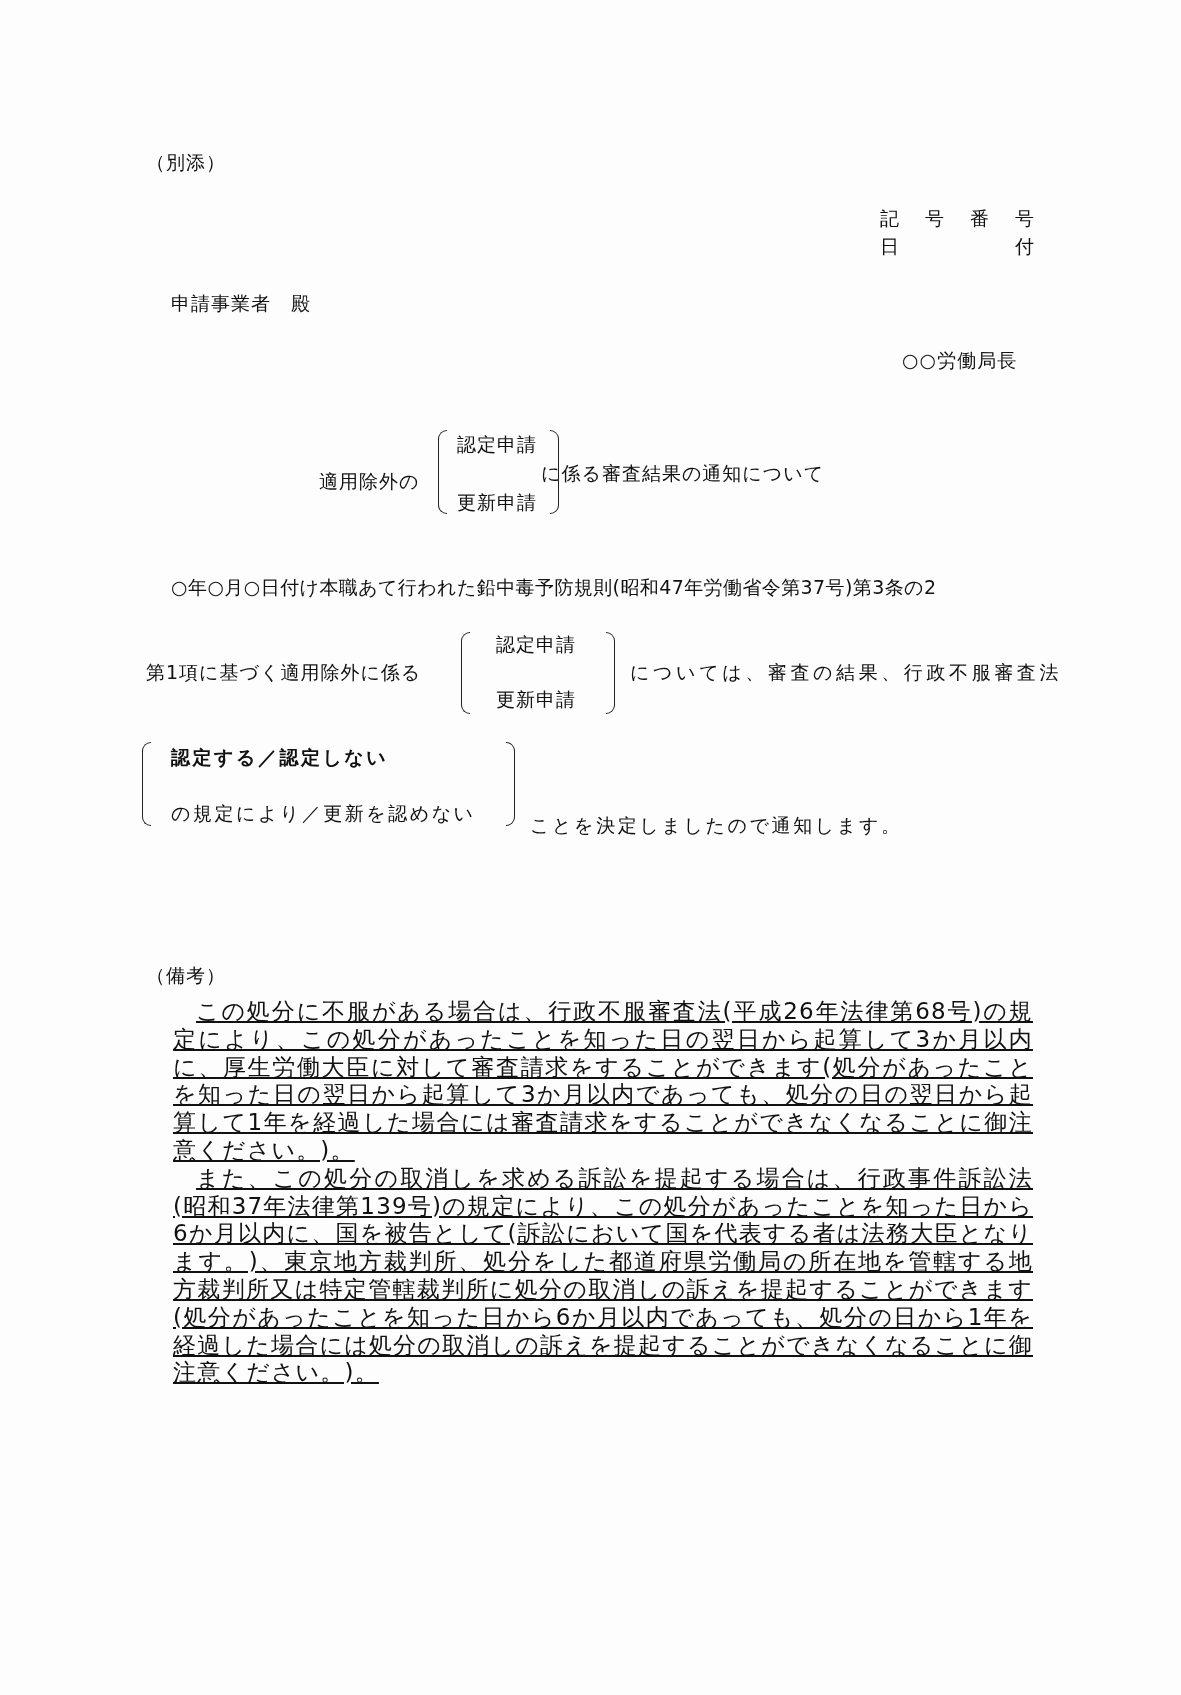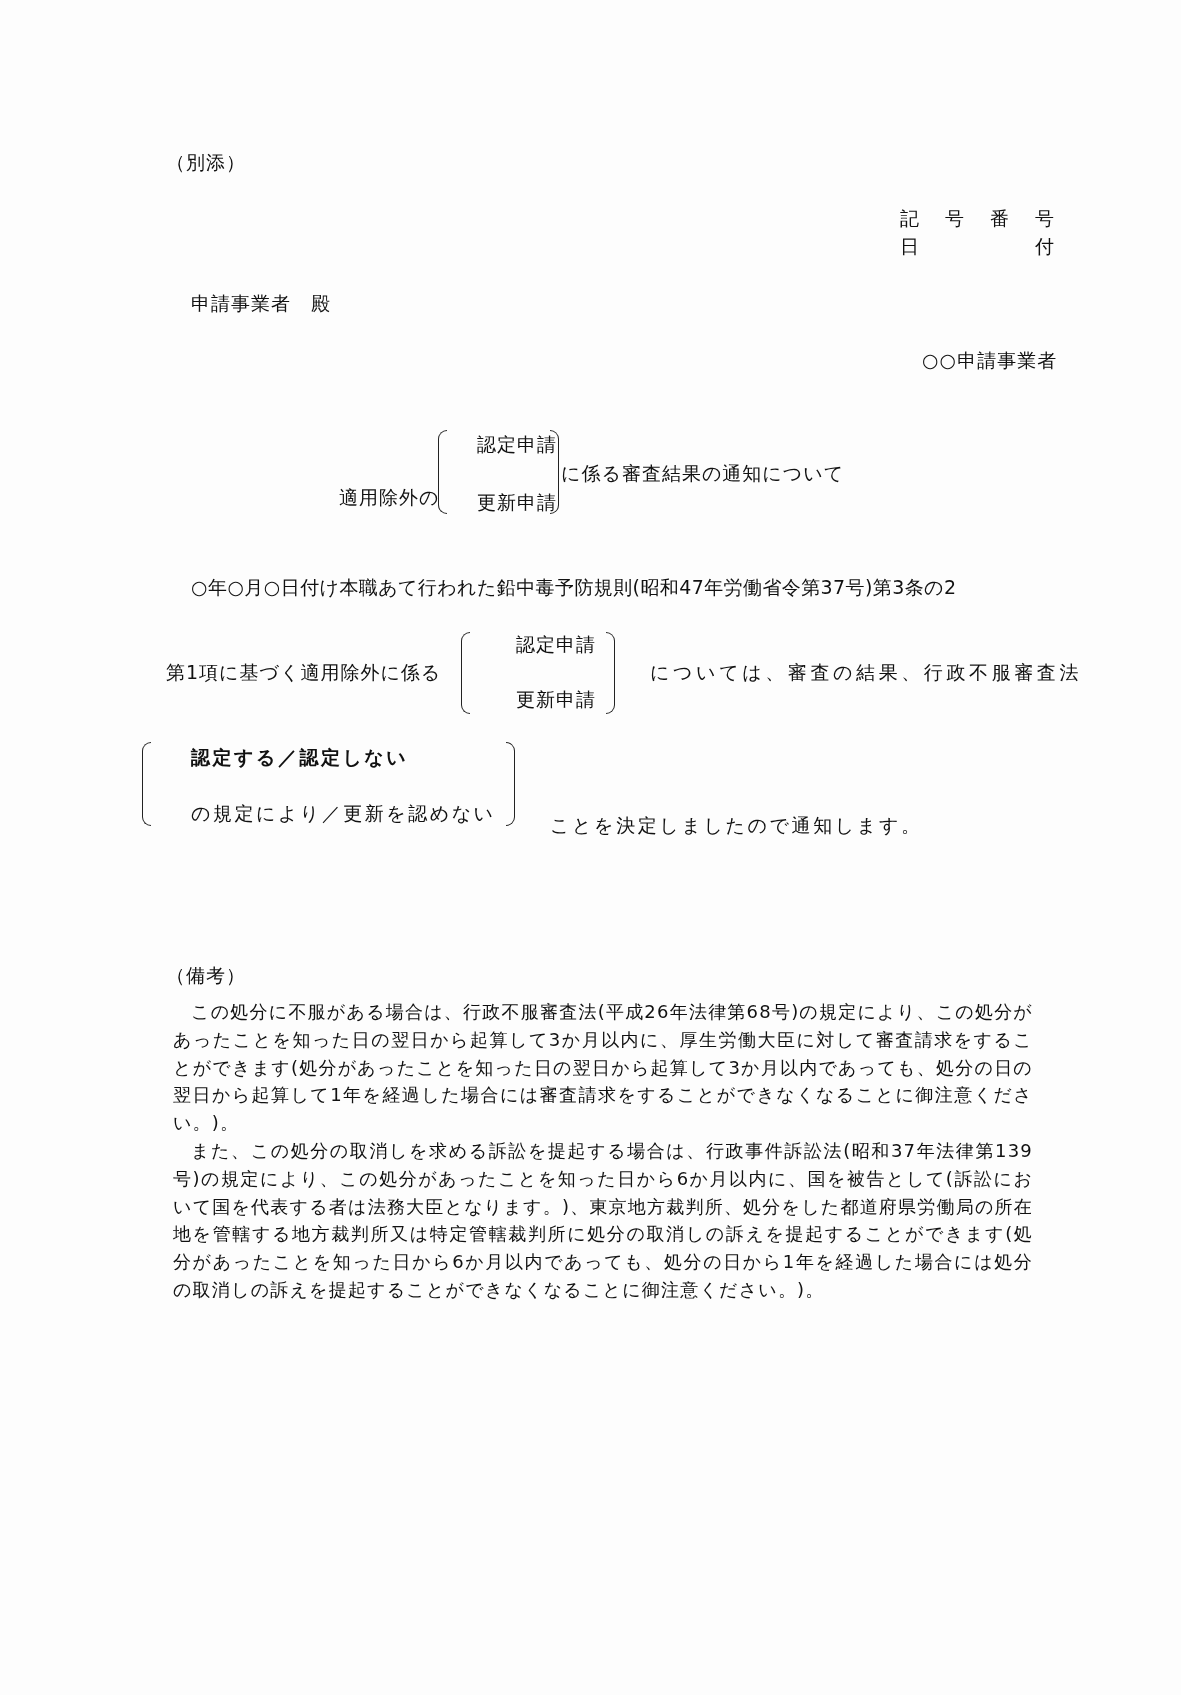--- a/index.html
+++ b/index.html
@@ -1,47 +1,47 @@
 <!DOCTYPE html>
 <html><head>
 <meta charset="utf-8">
 <style>
   html, body { margin:0; padding:0; background:#fdfdfd; }
   body { width:1181px; height:1695px; position:relative; overflow:hidden;
          font-family:"DejaVu Sans", "Liberation Sans", sans-serif; color:#111; }
   .abs { position:absolute; white-space:nowrap; }
-  .t { font-size:19px; line-height:22px; letter-spacing:1px;margin-left:20px; }
+  .t { font-size:19px; line-height:22px; letter-spacing:1px; }
   .bracket { position:absolute; border:1.5px solid #222; }
   .bl { border-right:none; border-radius:10px 0 0 10px; }
   .br { border-left:none; border-radius:0 10px 10px 0; }
   .spread { display:flex; justify-content:space-between; }
-  .para { position:absolute; left:173px; width:860px; font-size:18px; line-height:27.8px;
-          letter-spacing:1.2px; white-space:normal; text-align:justify; }
+  .para { position:absolute; left:173px; width:860px; font-size:23px; line-height:27.8px;
+          letter-spacing:1.2px; white-space:normal; text-align:justify;text-decoration:underline; }
   .para p { margin:0; text-indent:1em; }
 </style>
 </head>
 <body>
 
 <div class="abs t" style="left:146px;top:151px;">（別添）</div>
 
 <div class="abs t spread" style="left:880px;top:207px;width:155px;">
   <span>記</span>
   <span>号</span>
   <span>番</span>
   <span>号</span>
 </div>
 <div class="abs t spread" style="left:880px;top:235px;width:155px;">
   <span>日</span>
   <span>付</span>
 </div>
 
 <div class="abs t" style="left:171px;top:292px;">申請事業者　殿</div>
-<div class="abs t" style="left:902px;top:349px;">○○申請事業者</div>
+<div class="abs t" style="left:902px;top:349px;">○○労働局長</div>
 
-<div class="abs t" style="left:319px;top:486px;">適用除外の</div>
+<div class="abs t" style="left:319px;top:470px;">適用除外の</div>
 <div class="bracket bl" style="left:438px;top:430px;width:8px;height:82px;"></div>
 <div class="abs t" style="left:457px;top:433px;">認定申請</div>
 <div class="abs t" style="left:457px;top:491px;">更新申請</div>
 <div class="bracket br" style="left:550px;top:430px;width:8px;height:82px;"></div>
 <div class="abs t" style="left:541px;top:462px;">に係る審査結果の通知について</div>
 
 <div class="abs t" style="left:171px;top:576px;letter-spacing:0.4px;">○年○月○日付け本職あて行われた鉛中毒予防規則(昭和47年労働省令第37号)第3条の2</div>
 
 <div class="abs t" style="left:146px;top:661px;">第1項に基づく適用除外に係る</div>
 <div class="bracket bl" style="left:461px;top:632px;width:8px;height:80px;"></div>

